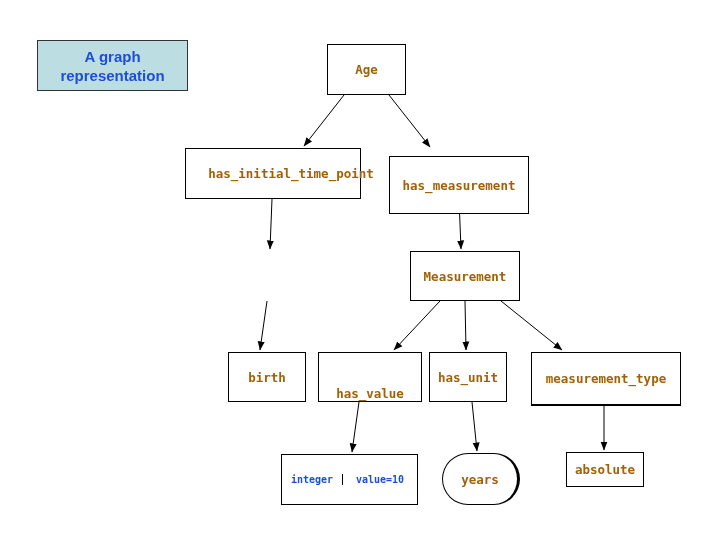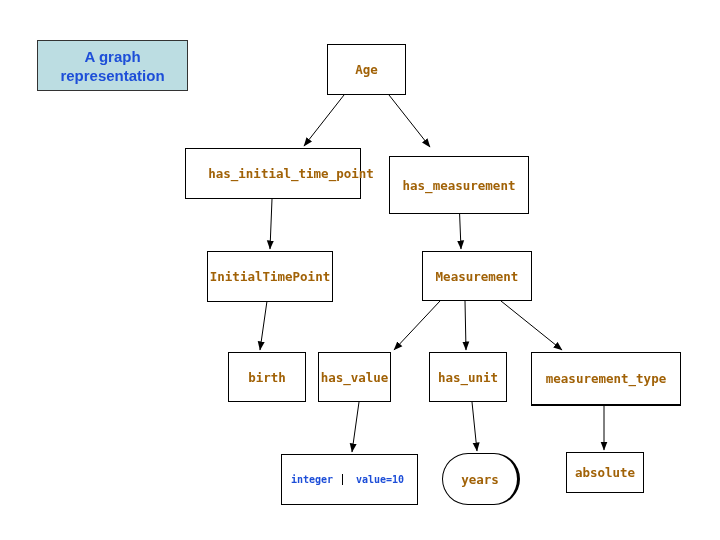--- a/index.html
+++ b/index.html
@@ -102,33 +102,30 @@
   </div>
 
   <div class="node" style="left:185px; top:148px; width:176px; height:51px;padding-left:36px;">
     <span>has_initial_time_point</span>
   </div>
 
   <div class="node" style="left:389px; top:148px; width:140px; height:58px;margin-top:8px;">
     <span>has_measurement</span>
   </div>
 
-  <div class="node" style="left:207px; top:251px; width:126px; height:51px;">
-    <span>InitialTimePoint</span>
-  </div>
 
-  <div class="node" style="left:410px; top:251px; width:110px; height:50px;margin-left:12px;">
+  <div class="node" style="left:410px; top:251px; width:110px; height:50px;">
     <span>Measurement</span>
   </div>
 
   <div class="node" style="left:228px; top:352px; width:78px;  height:50px;">
     <span>birth</span>
   </div>
 
-  <div class="node" style="left:318px; top:352px; width:73px;  height:50px;">
+  <div class="node" style="left:318px; top:352px; width:104px;  height:50px;align-items:flex-end;">
     <span>has_value</span>
   </div>
 
   <div class="node" style="left:429px; top:352px; width:78px;  height:50px;">
     <span>has_unit</span>
   </div>
 
   <div class="node" style="left:531px; top:352px; width:150px; height:54px; border-bottom-width:2px;">
     <span>measurement_type</span>
   </div>
@@ -139,17 +136,17 @@
     </div>
     <div class="cell cell-right">
       <span>value=10</span>
     </div>
   </div>
 
   <div class="node thick-right" style="left:442px; top:453px; width:78px; height:52px;border-radius:26px;">
     <span>years</span>
   </div>
 
-  <div class="node" style="left:566px; top:452px; width:78px;  height:41px;">
+  <div class="node" style="left:566px; top:452px; width:78px;  height:35px;">
     <span>absolute</span>
   </div>
 
 </div>
 
 </body></html>

